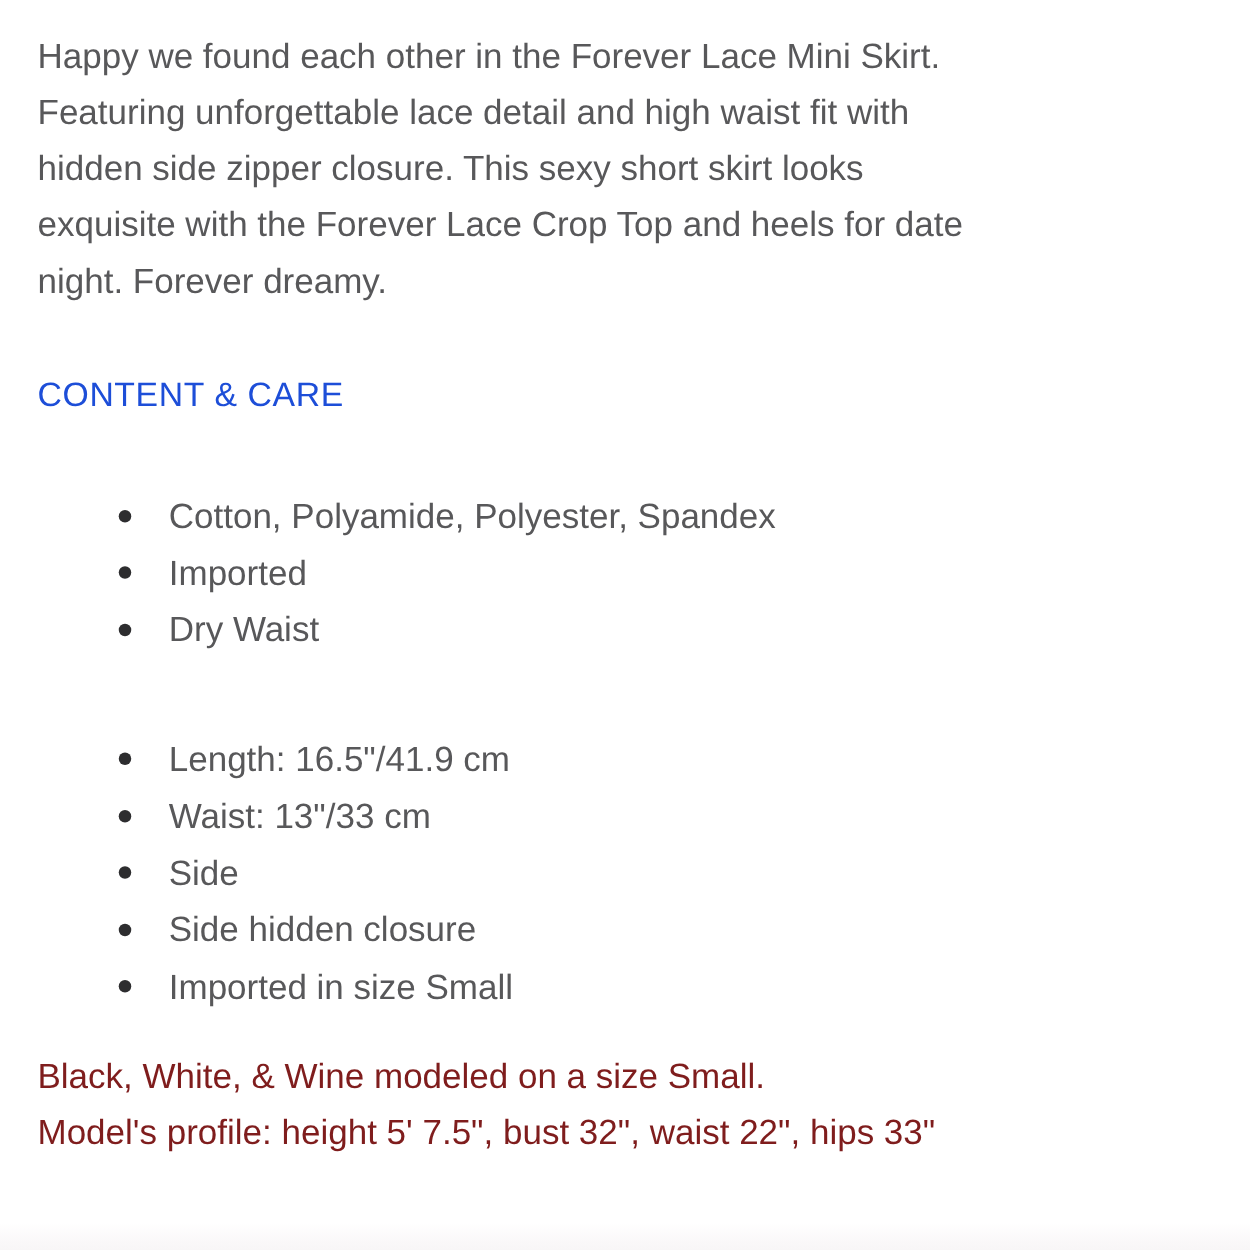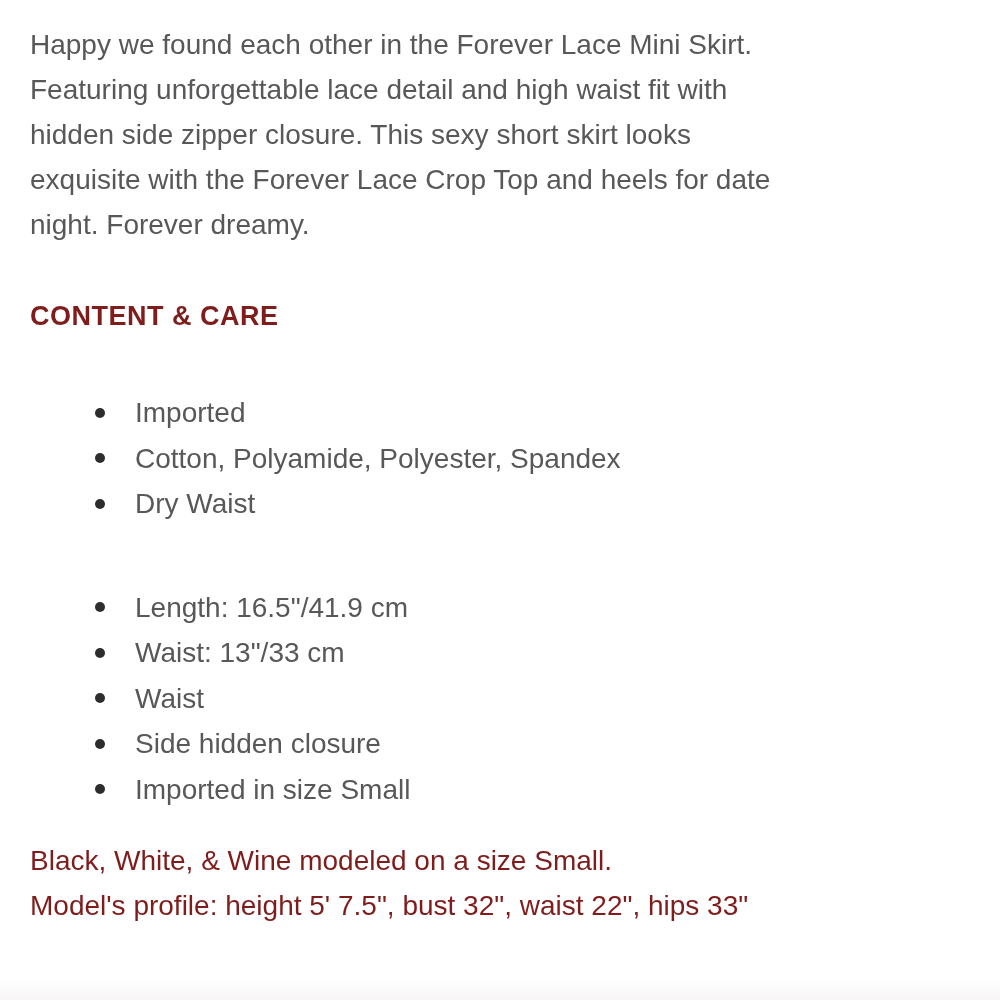--- a/index.html
+++ b/index.html
@@ -20,22 +20,22 @@
     margin: 0;
     font-size: 28px;
     line-height: 45px;
     color: #58585a;
     max-width: 905px;
   }
   .section-heading {
     margin: 53px 0 0 0;
     font-size: 27px;
     line-height: 32px;
-    font-weight: bold;
-    color: #7f1d1d;
+    font-weight: normal;
+    color: #1d4ed8;
     letter-spacing: 0.5px;
   }
   ul.bullet-list {
     list-style: none;
     margin: 58px 0 0 0;
     padding: 0;
   }
   ul.bullet-list li {
     position: relative;
     padding-left: 105px;
@@ -74,45 +74,45 @@
 
 <div class="page">
 
   <p class="desc">Happy we found each other in the Forever Lace Mini Skirt. Featuring unforgettable lace detail and high waist fit with hidden side zipper closure. This sexy short skirt looks exquisite with the Forever Lace Crop Top and heels for date night. Forever dreamy.</p>
 
   <h2 class="section-heading">CONTENT &amp; CARE</h2>
 
   <ul class="bullet-list">
     <li>
       <span class="dot"></span>
-      <span>Imported</span>
+      <span>Cotton, Polyamide, Polyester, Spandex</span>
     </li>
     <li>
       <span class="dot"></span>
-      <span>Cotton, Polyamide, Polyester, Spandex</span>
+      <span>Imported</span>
     </li>
     <li>
       <span class="dot"></span>
       <span>Dry Waist</span>
     </li>
   </ul>
 
 
   <ul class="bullet-list">
     <li>
       <span class="dot"></span>
       <span>Length: 16.5"/41.9 cm</span>
     </li>
     <li>
       <span class="dot"></span>
       <span>Waist: 13"/33 cm</span>
     </li>
     <li>
       <span class="dot"></span>
-      <span>Waist</span>
+      <span>Side</span>
     </li>
     <li>
       <span class="dot"></span>
       <span>Side hidden closure</span>
     </li>
     <li>
       <span class="dot"></span>
       <span>Imported in size Small</span>
     </li>
   </ul>

